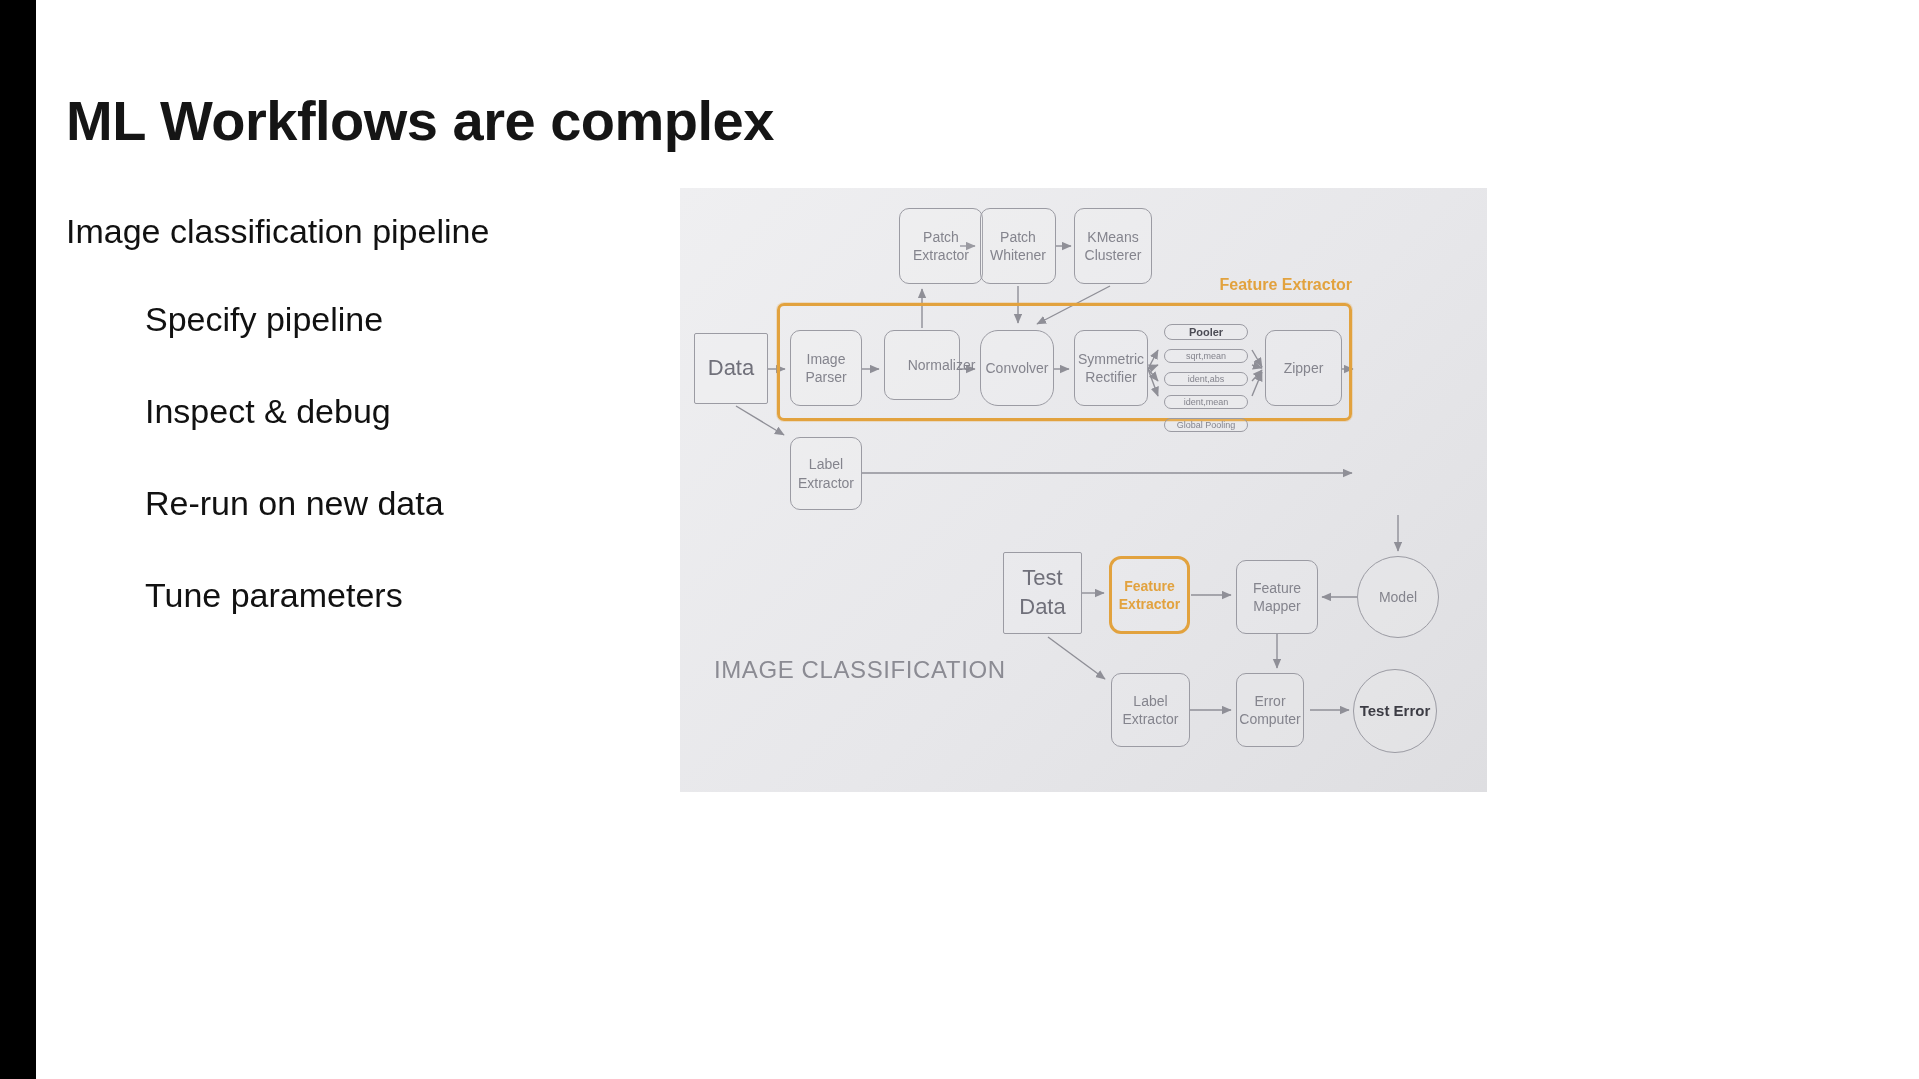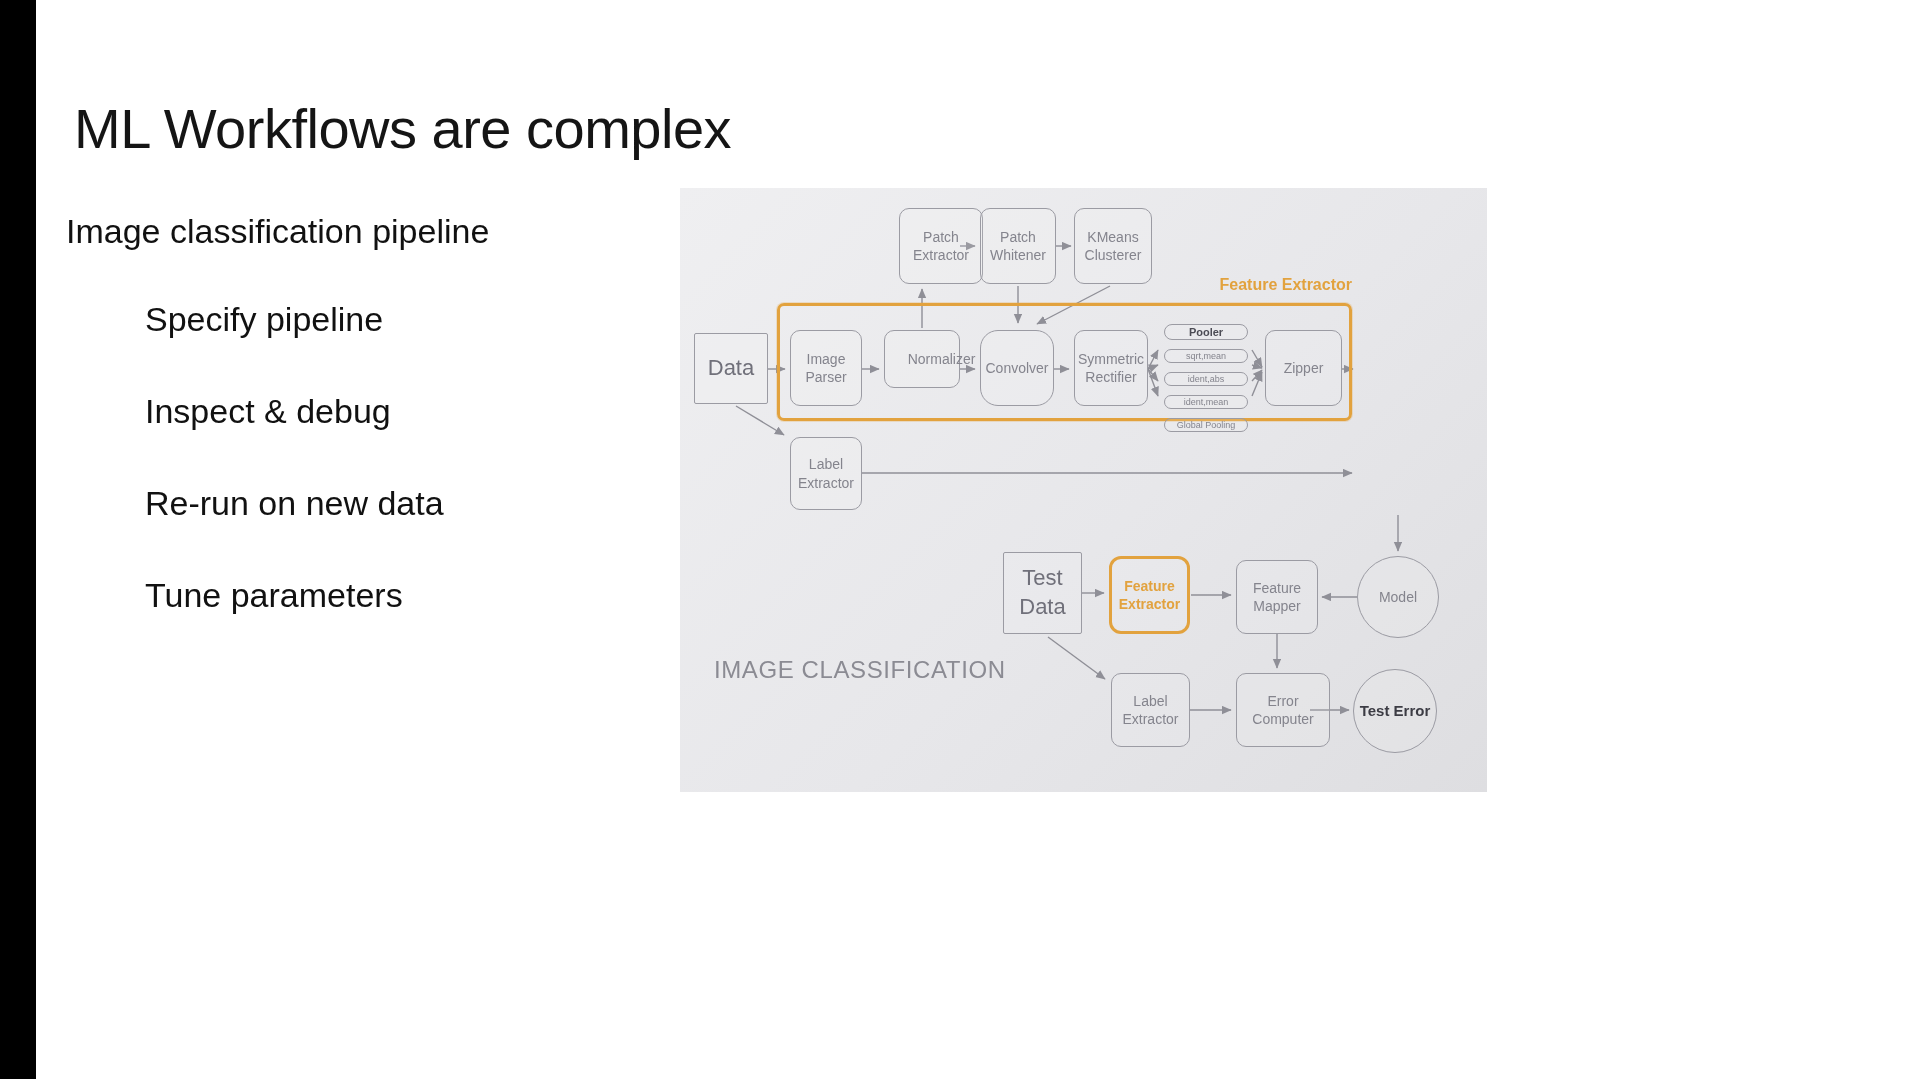--- a/index.html
+++ b/index.html
@@ -55,21 +55,21 @@
     position:absolute;left:34px;top:466px;font-size:24px;color:#8b8b93;
     letter-spacing:0.6px;line-height:1.35;
   }
   .wires{position:absolute;left:0;top:0;width:807px;height:604px;pointer-events:none;}
 </style>
 </head>
 <body>
 
 <div class="edge-bar"></div>
 
-<h1 class="slide-title" style="margin:8px;font-weight:400;">ML Workflows are complex</h1>
+<h1 class="slide-title" style="margin:0;font-weight:700;">ML Workflows are complex</h1>
 
 <div class="slide-subtitle">Image classification pipeline</div>
 
 <div class="bullets">
   <div class="bullet">Specify pipeline</div>
   <div class="bullet">Inspect &amp; debug</div>
   <div class="bullet">Re-run on new data</div>
   <div class="bullet">Tune parameters</div>
 </div>
 
@@ -130,21 +130,21 @@
 
   <div class="frame-orange" style="left:97px;top:115px;width:575px;height:118px;"></div>
   <div class="fe-label" style="left:500px;top:88px;width:172px;">Feature Extractor</div>
 
   <div class="node" style="left:219px;top:20px;width:84px;height:76px;">Patch Extractor</div>
   <div class="node" style="left:300px;top:20px;width:76px;height:76px;">Patch Whitener</div>
   <div class="node" style="left:394px;top:20px;width:78px;height:76px;">KMeans Clusterer</div>
 
   <div class="node square" style="left:14px;top:145px;width:74px;height:71px;text-align:right;">Data</div>
   <div class="node" style="left:110px;top:142px;width:72px;height:76px;">Image Parser</div>
-  <div class="node" style="left:204px;top:142px;width:76px;height:58px;padding-left:43px;">Normalizer</div>
+  <div class="node" style="left:204px;top:142px;width:76px;height:70px;padding-left:43px;">Normalizer</div>
   <div class="node" style="left:300px;top:142px;width:74px;height:76px;border-radius:18px;">Convolver</div>
   <div class="node" style="left:394px;top:142px;width:74px;height:76px;">Symmetric Rectifier</div>
 
   <div class="pool-group" style="left:480px;top:136px;width:92px;">
     <div class="pool-pill title">Pooler</div>
     <div class="pool-pill">sqrt,mean</div>
     <div class="pool-pill">ident,abs</div>
     <div class="pool-pill">ident,mean</div>
     <div class="pool-pill">Global Pooling</div>
   </div>
@@ -152,20 +152,20 @@
   <div class="node" style="left:585px;top:142px;width:77px;height:76px;">Zipper</div>
 
   <div class="node" style="left:110px;top:249px;width:72px;height:73px;">Label Extractor</div>
 
   <div class="node circle" style="left:677px;top:368px;width:82px;height:82px;">Model</div>
 
   <div class="node square" style="left:323px;top:364px;width:79px;height:82px;">Test Data</div>
   <div class="node orange-node" style="left:429px;top:368px;width:81px;height:78px;">Feature Extractor</div>
   <div class="node" style="left:556px;top:372px;width:82px;height:74px;">Feature Mapper</div>
   <div class="node" style="left:431px;top:485px;width:79px;height:74px;">Label Extractor</div>
-  <div class="node" style="left:556px;top:485px;width:94px;height:74px;">Error Computer</div>
+  <div class="node" style="left:556px;top:485px;width:68px;height:74px;">Error Computer</div>
   <div class="node circle bold-dark" style="left:673px;top:481px;width:84px;height:84px;">Test Error</div>
 
   <div class="caption">
     <div>IMAGE CLASSIFICATION</div>
   </div>
 
 </div>
 
 </body></html>

